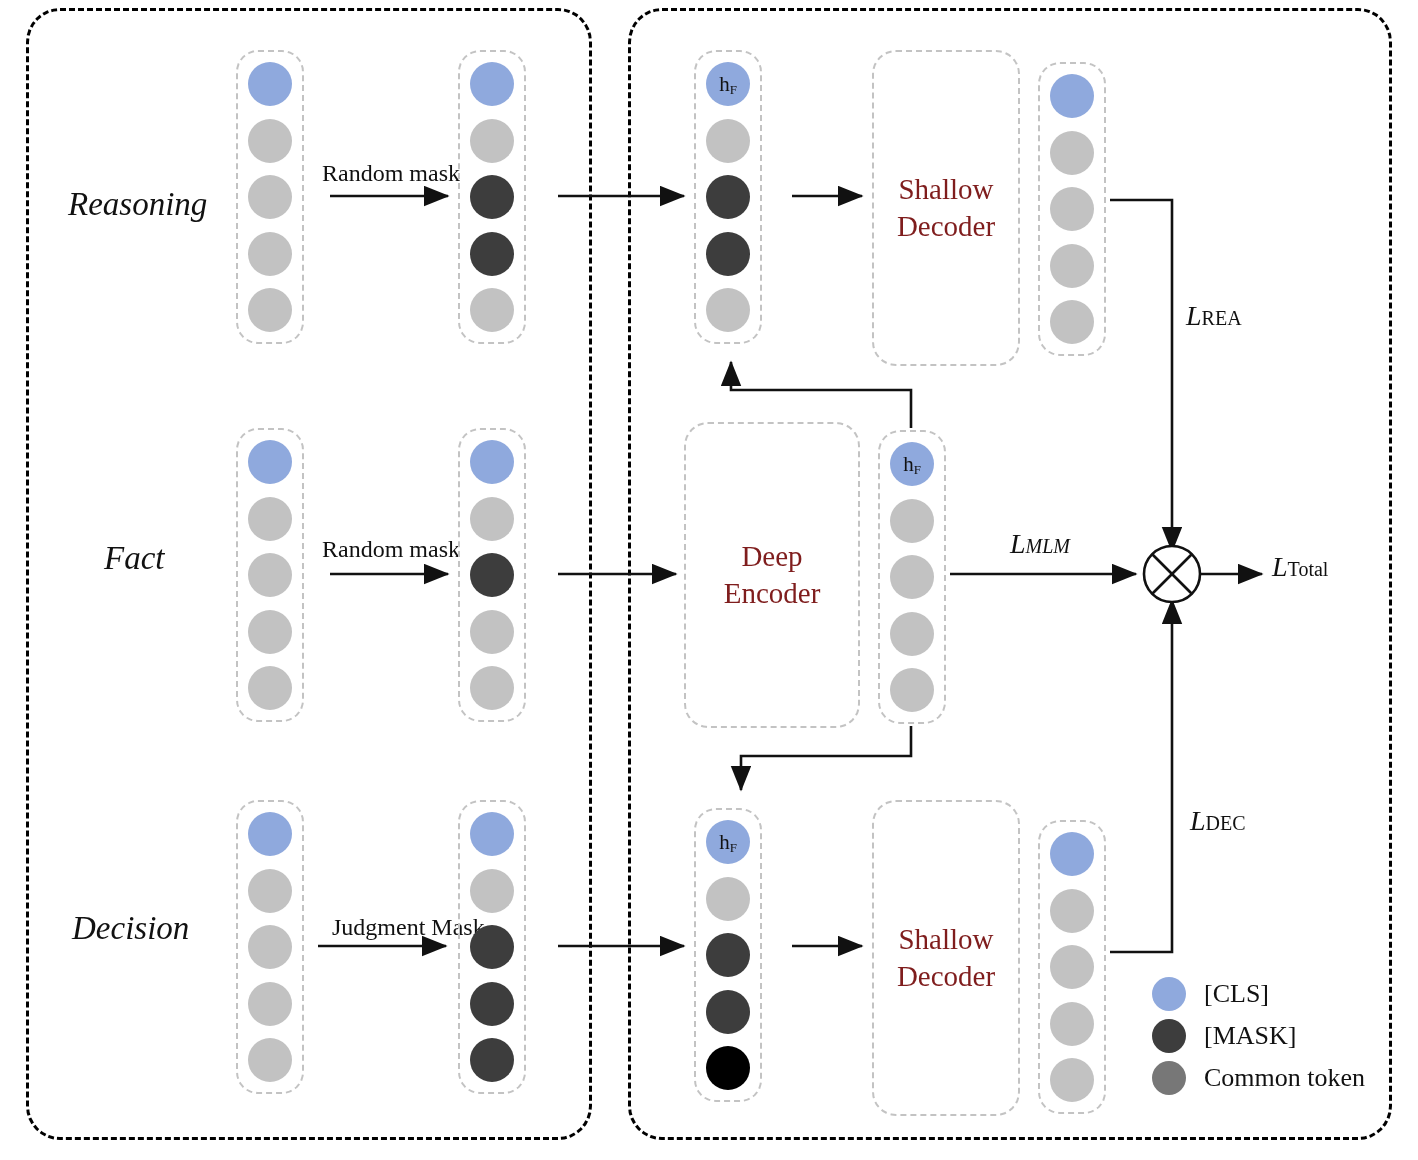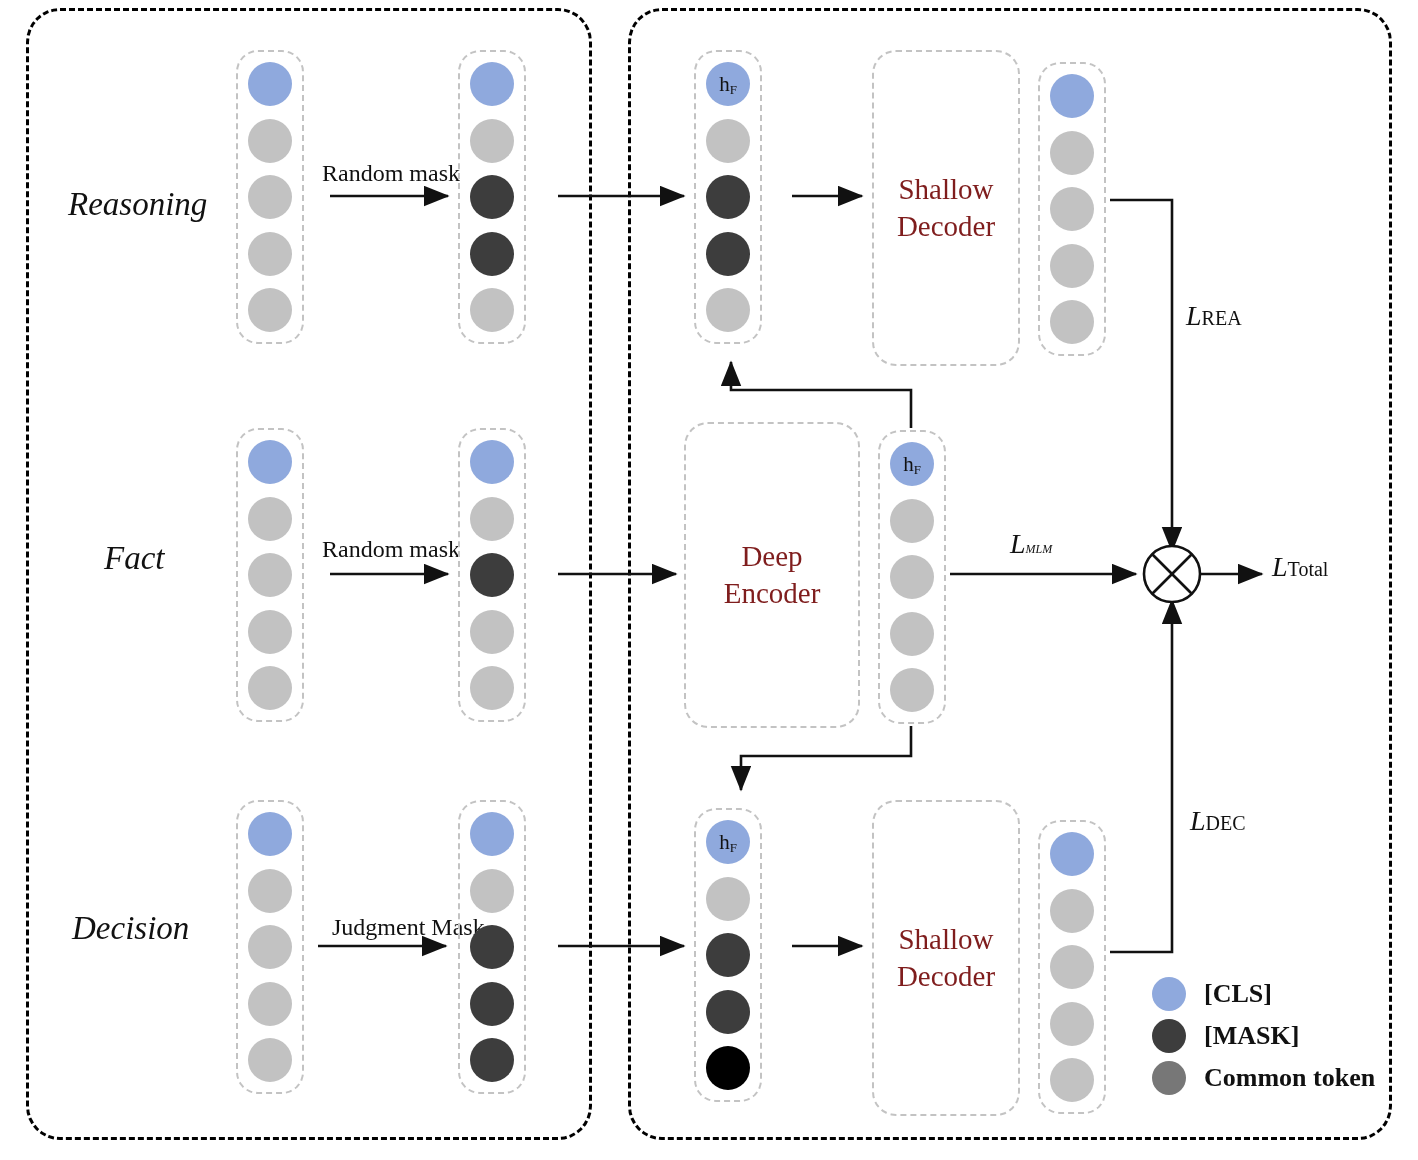--- a/index.html
+++ b/index.html
@@ -54,27 +54,27 @@
     font-family:"Liberation Serif", serif;
   }
 
   
   .lbl{position:absolute;color:#111;font-family:"Liberation Serif", serif;white-space:nowrap;}
   .rowlabel{font-style:italic;font-size:33px;}
   .masklabel{font-size:24px;}
   .loss{font-size:28px;}
   .loss i{font-style:italic;}
   .loss .sm{font-size:20px;}
-  .loss .smi{font-size:12px;font-style:italic;}
+  .loss .smi{font-size:20px;font-style:italic;}
 
   
   #wires{position:absolute;left:0;top:0;width:1418px;height:1160px;pointer-events:none;}
 
   
-  .legend{position:absolute;left:1152px;top:975px;font-weight:bold;}
+  .legend{position:absolute;left:1152px;top:975px;}
   .legend-row{display:flex;align-items:center;height:38px;margin-bottom:4px;}
   .legend-dot{width:34px;height:34px;border-radius:50%;flex:0 0 auto;}
   .legend-dot.cls{background:#8fa9dd;}
   .legend-dot.mask{background:#3d3d3d;}
   .legend-dot.common{background:#777777;}
   .legend-text{margin-left:18px;font-size:26px;color:#111;font-family:"Liberation Serif", serif;}
 </style>
 </head>
 <body>
 

